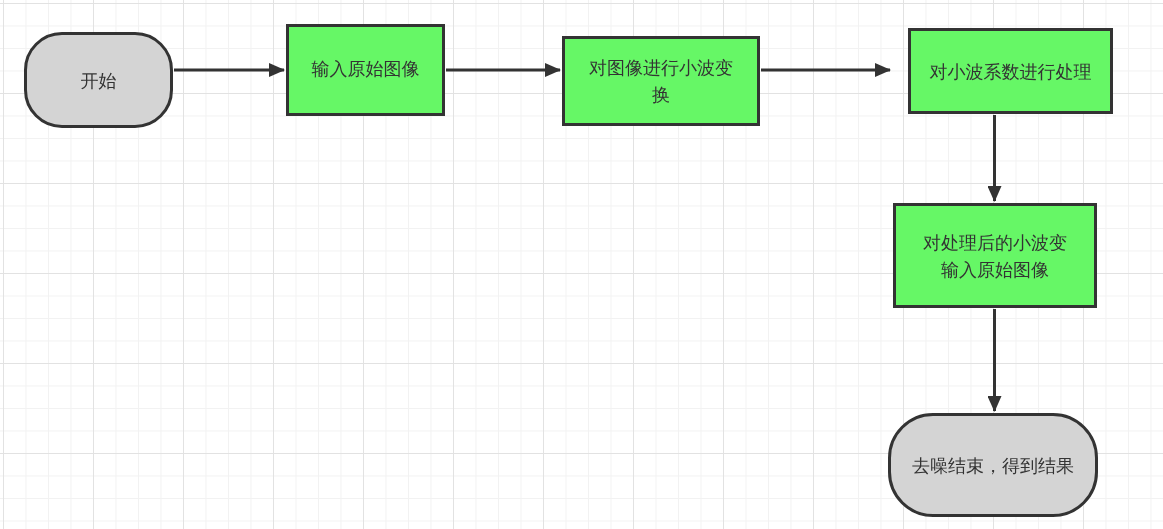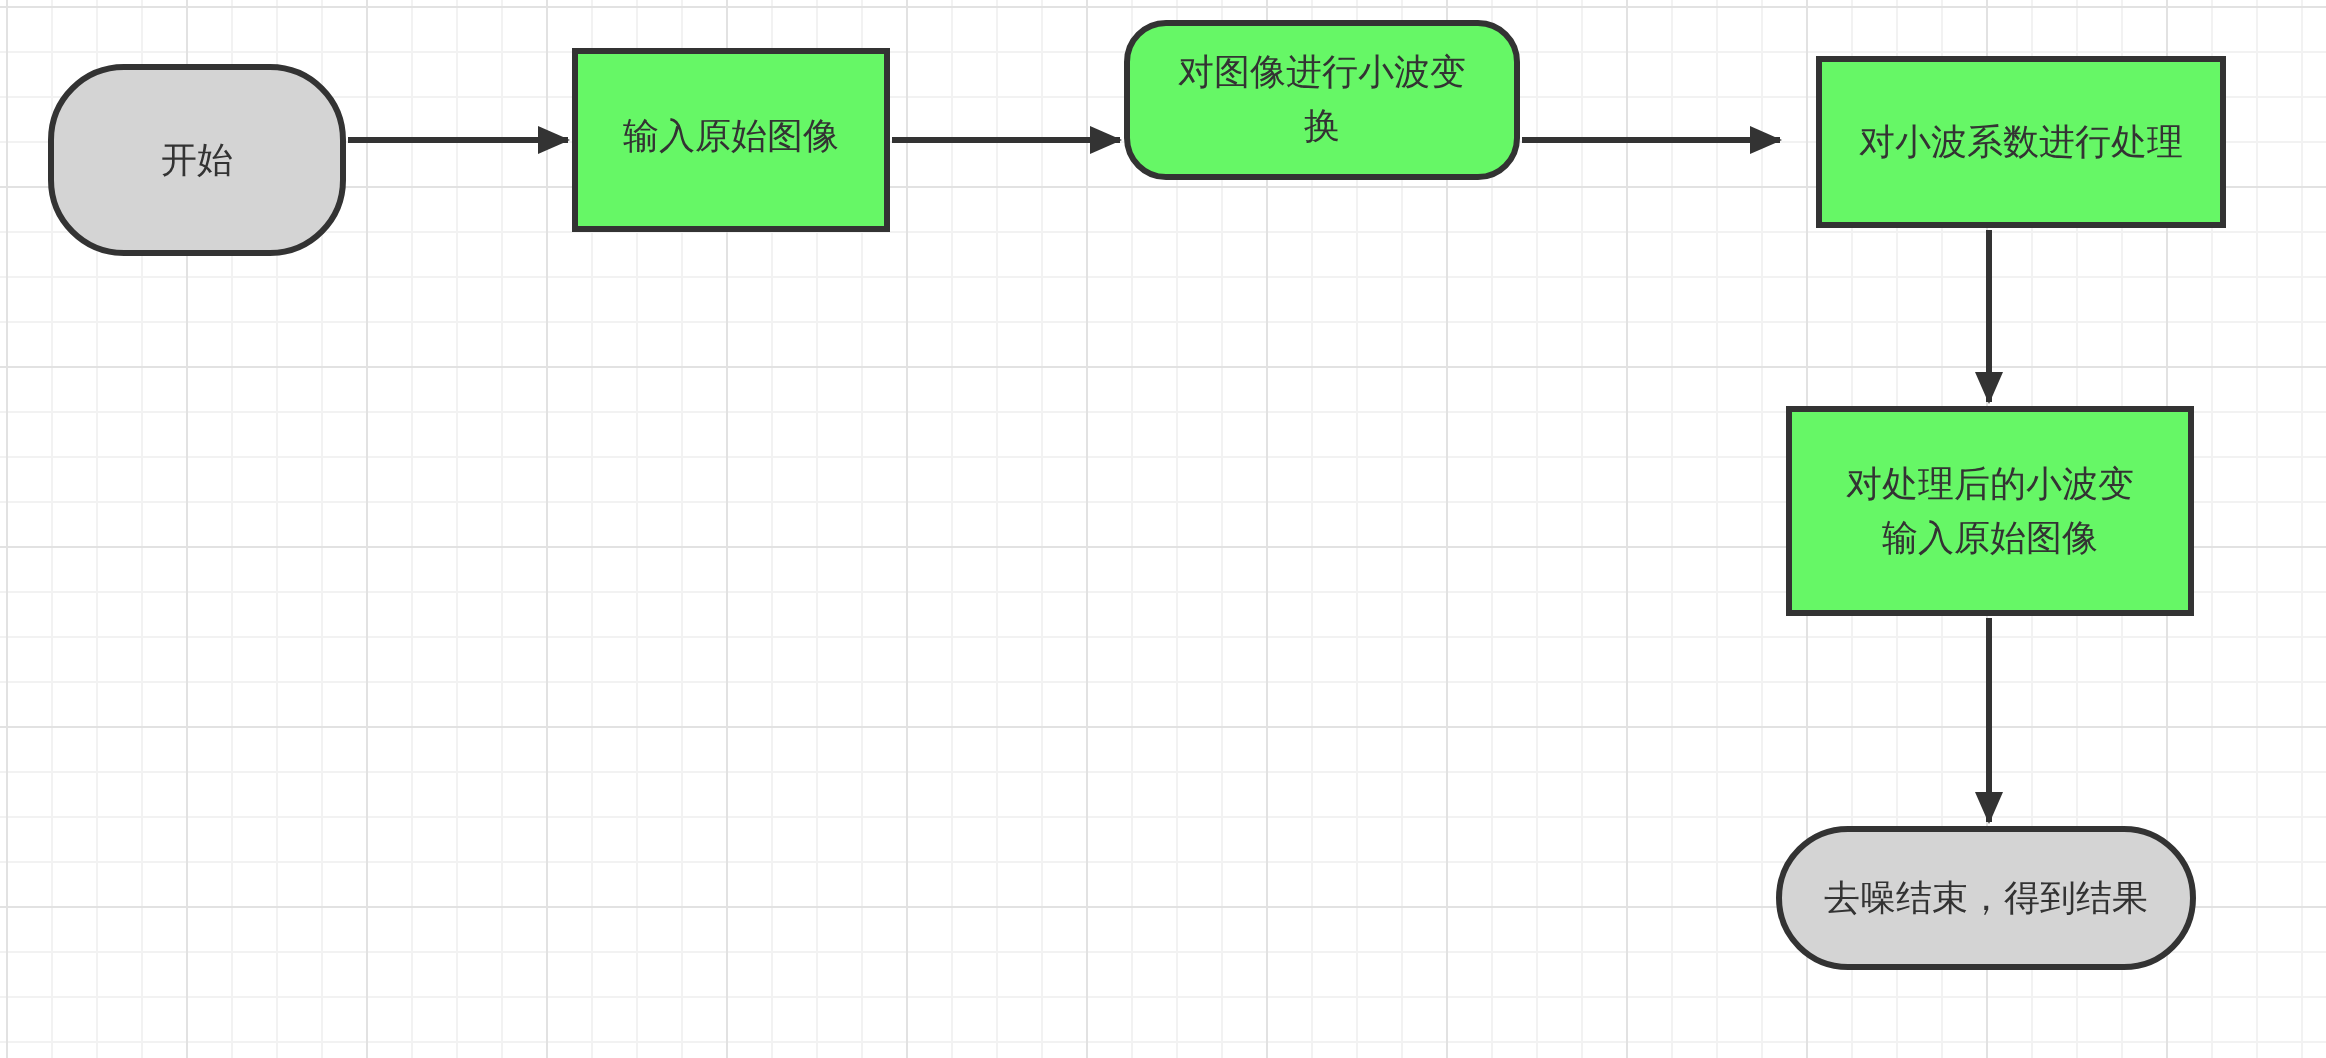--- a/index.html
+++ b/index.html
@@ -35,24 +35,24 @@
   .node .node-label {
     white-space: pre-line;
     padding: 0 8px;
   }
 
   .terminator { background: #d4d4d4; }
   .process    { background: #66f766; }
 
   #node-start    { left: 24px;  top: 32px;  width: 149px; height: 96px;  border-radius: 38px; }
   #node-input    { left: 286px; top: 24px;  width: 159px; height: 92px; font-family: Liberation Mono, monospace; }
-  #node-wavelet  { left: 562px; top: 10px;  width: 198px; height: 80px; border-radius: 21px; }
+  #node-wavelet  { left: 562px; top: 36px;  width: 198px; height: 90px; }
   #node-coeff    { left: 892px; top: 28px;  width: 205px; height: 86px; margin-left: 16px; }
   #node-inverse  { left: 893px; top: 203px; width: 204px; height: 105px; }
-  #node-end      { left: 888px; top: 413px; width: 210px; height: 72px;  border-radius: 45px; text-align: right; }
+  #node-end      { left: 888px; top: 413px; width: 210px; height: 104px;  border-radius: 45px; text-align: right; }
 
   .connector-layer {
     position: absolute;
     left: 0; top: 0;
     width: 1163px;
     height: 529px;
     pointer-events: none;
   }
   .connector-layer line { pointer-events: stroke; }
 </style>

